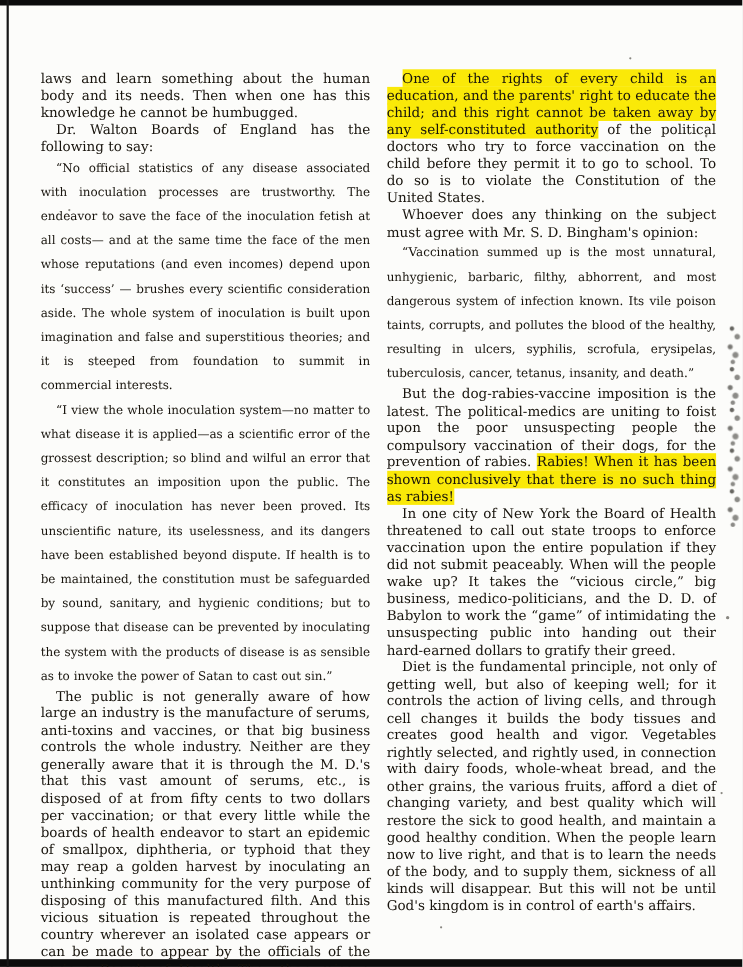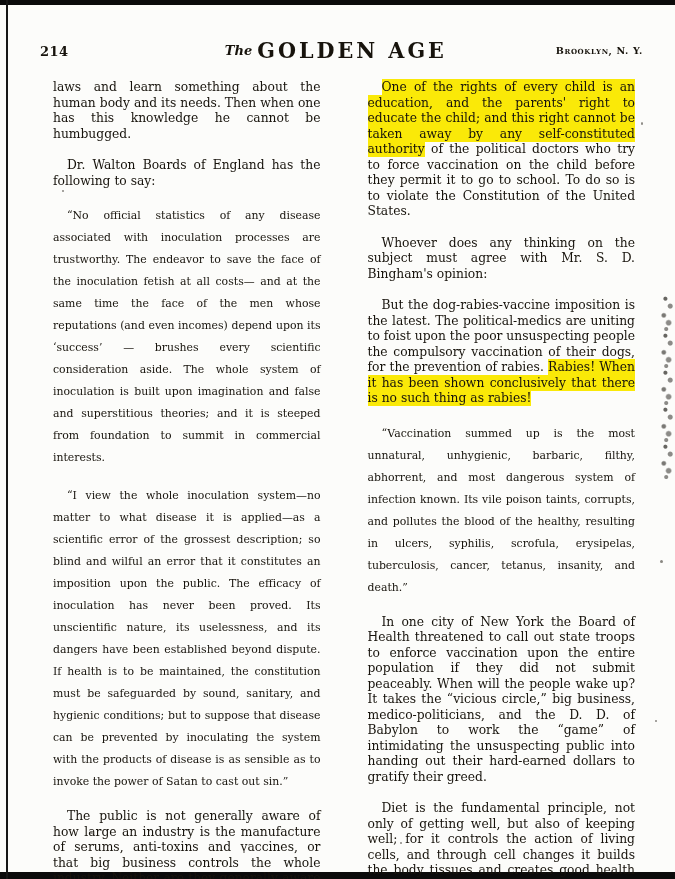--- a/index.html
+++ b/index.html
@@ -57,21 +57,21 @@
     font-size:9.5px; font-weight:bold; letter-spacing:.6px;
     font-variant-caps:small-caps;
   }
 
   
   .columns {
     position:absolute; top:64px; left:37px; right:24px; bottom:16px;
     display:flex; gap:15px;
   }
   .col { flex:1 1 0; text-align:justify; }
-  .para { margin:16px; }
+  .para { margin:0; }
   .para.body  { font-size:12.3px; line-height:15.5px; }
   .para.quote { font-size:10.9px; line-height:22px; }
   .para.indent { text-indent:14px; }
   .hl {
     background:var(--highlight, #fae908);
     box-decoration-break:clone;
     -webkit-box-decoration-break:clone;
     padding:1px 0 1px 0;
   }
 </style>
@@ -87,39 +87,32 @@
 
   <div class="speck" style="left:572px; top:52px;  width:2px; height:2px;"></div>
   <div class="speck" style="left:641px; top:122px; width:2px; height:3px;"></div>
   <div class="speck" style="left:62px;  top:190px; width:2px; height:2px;"></div>
   <div class="speck" style="left:90px;  top:832px; width:3px; height:2px;"></div>
   <div class="speck" style="left:243px; top:851px; width:2px; height:2px;"></div>
   <div class="speck" style="left:400px; top:842px; width:2px; height:2px;"></div>
   <div class="speck" style="left:660px; top:560px; width:3px; height:3px;"></div>
   <div class="speck" style="left:655px; top:720px; width:2px; height:2px;"></div>
 
-  <div class="header">
-    <span class="page-number">214</span>
-    <span class="masthead">
-      <span class="masthead-the">The</span><span class="masthead-title">GOLDEN AGE</span>
-    </span>
-    <span class="issue-location">Brooklyn, N. Y.</span>
-  </div>
 
   <div class="columns">
     <section class="col" id="col-left">
         <p class="para body"><span>laws and learn something about the human body and its needs. Then when one has this knowledge he cannot be humbugged.</span></p>
         <p class="para body indent"><span>Dr. Walton Boards of England has the following to say:</span></p>
         <p class="para quote indent"><span>“No official statistics of any disease associated with inoculation processes are trustworthy. The endeavor to save the face of the inoculation fetish at all costs— and at the same time the face of the men whose reputations (and even incomes) depend upon its ‘success’ — brushes every scientific consideration aside. The whole system of inoculation is built upon imagination and false and superstitious theories; and it is steeped from foundation to summit in commercial interests.</span></p>
         <p class="para quote indent"><span>“I view the whole inoculation system—no matter to what disease it is applied—as a scientific error of the grossest description; so blind and wilful an error that it constitutes an imposition upon the public. The efficacy of inoculation has never been proved. Its unscientific nature, its uselessness, and its dangers have been established beyond dispute. If health is to be maintained, the constitution must be safeguarded by sound, sanitary, and hygienic conditions; but to suppose that disease can be prevented by inoculating the system with the products of disease is as sensible as to invoke the power of Satan to cast out sin.”</span></p>
         <p class="para body indent"><span>The public is not generally aware of how large an industry is the manufacture of serums, anti-toxins and vaccines, or that big business controls the whole industry. Neither are they generally aware that it is through the M. D.'s that this vast amount of serums, etc., is disposed of at from fifty cents to two dollars per vaccination; or that every little while the boards of health endeavor to start an epidemic of smallpox, diphtheria, or typhoid that they may reap a golden harvest by inoculating an unthinking community for the very purpose of disposing of this manufactured filth. And this vicious situation is repeated throughout the country wherever an isolated case appears or can be made to appear by the officials of the various Boards of Health. They then raise a great cry for the need of compulsory vaccination. And it is on just such flimsy foundation as this that the political doctors are using the legislatures of the various states to pass laws which they can use to compel whole communities to submit to the indignity of having their blood contaminated with a manufactured filthy pus to accommodate big medics and big business. But those political doctors cannot dele-</span></p>
       </section>
     <section class="col" id="col-right">
         <p class="para body indent"><span class="hl">One of the rights of every child is an education, and the parents' right to educate the child; and this right cannot be taken away by any self-constituted authority</span><span> of the political doctors who try to force vaccination on the child before they permit it to go to school. To do so is to violate the Constitution of the United States.</span></p>
         <p class="para body indent"><span>Whoever does any thinking on the subject must agree with Mr. S. D. Bingham's opinion:</span></p>
+        <p class="para quote indent"><span>“Vaccination summed up is the most unnatural, unhygienic, barbaric, filthy, abhorrent, and most dangerous system of infection known. Its vile poison taints, corrupts, and pollutes the blood of the healthy, resulting in ulcers, syphilis, scrofula, erysipelas, tuberculosis, cancer, tetanus, insanity, and death.”</span></p>
         <p class="para body indent"><span>But the dog-rabies-vaccine imposition is the latest. The political-medics are uniting to foist upon the poor unsuspecting people the compulsory vaccination of their dogs, for the prevention of rabies. </span><span class="hl">Rabies! When it has been shown conclusively that there is no such thing as rabies!</span></p>
-        <p class="para quote indent"><span>“Vaccination summed up is the most unnatural, unhygienic, barbaric, filthy, abhorrent, and most dangerous system of infection known. Its vile poison taints, corrupts, and pollutes the blood of the healthy, resulting in ulcers, syphilis, scrofula, erysipelas, tuberculosis, cancer, tetanus, insanity, and death.”</span></p>
         <p class="para body indent"><span>In one city of New York the Board of Health threatened to call out state troops to enforce vaccination upon the entire population if they did not submit peaceably. When will the people wake up? It takes the “vicious circle,” big business, medico-politicians, and the D. D. of Babylon to work the “game” of intimidating the unsuspecting public into handing out their hard-earned dollars to gratify their greed.</span></p>
         <p class="para body indent"><span>Diet is the fundamental principle, not only of getting well, but also of keeping well; for it controls the action of living cells, and through cell changes it builds the body tissues and creates good health and vigor. Vegetables rightly selected, and rightly used, in connection with dairy foods, whole-wheat bread, and the other grains, the various fruits, afford a diet of changing variety, and best quality which will restore the sick to good health, and maintain a good healthy condition. When the people learn now to live right, and that is to learn the needs of the body, and to supply them, sickness of all kinds will disappear. But this will not be until God's kingdom is in control of earth's affairs.</span></p>
       </section>
   </div>
 
 </div>
 
 </body></html>

